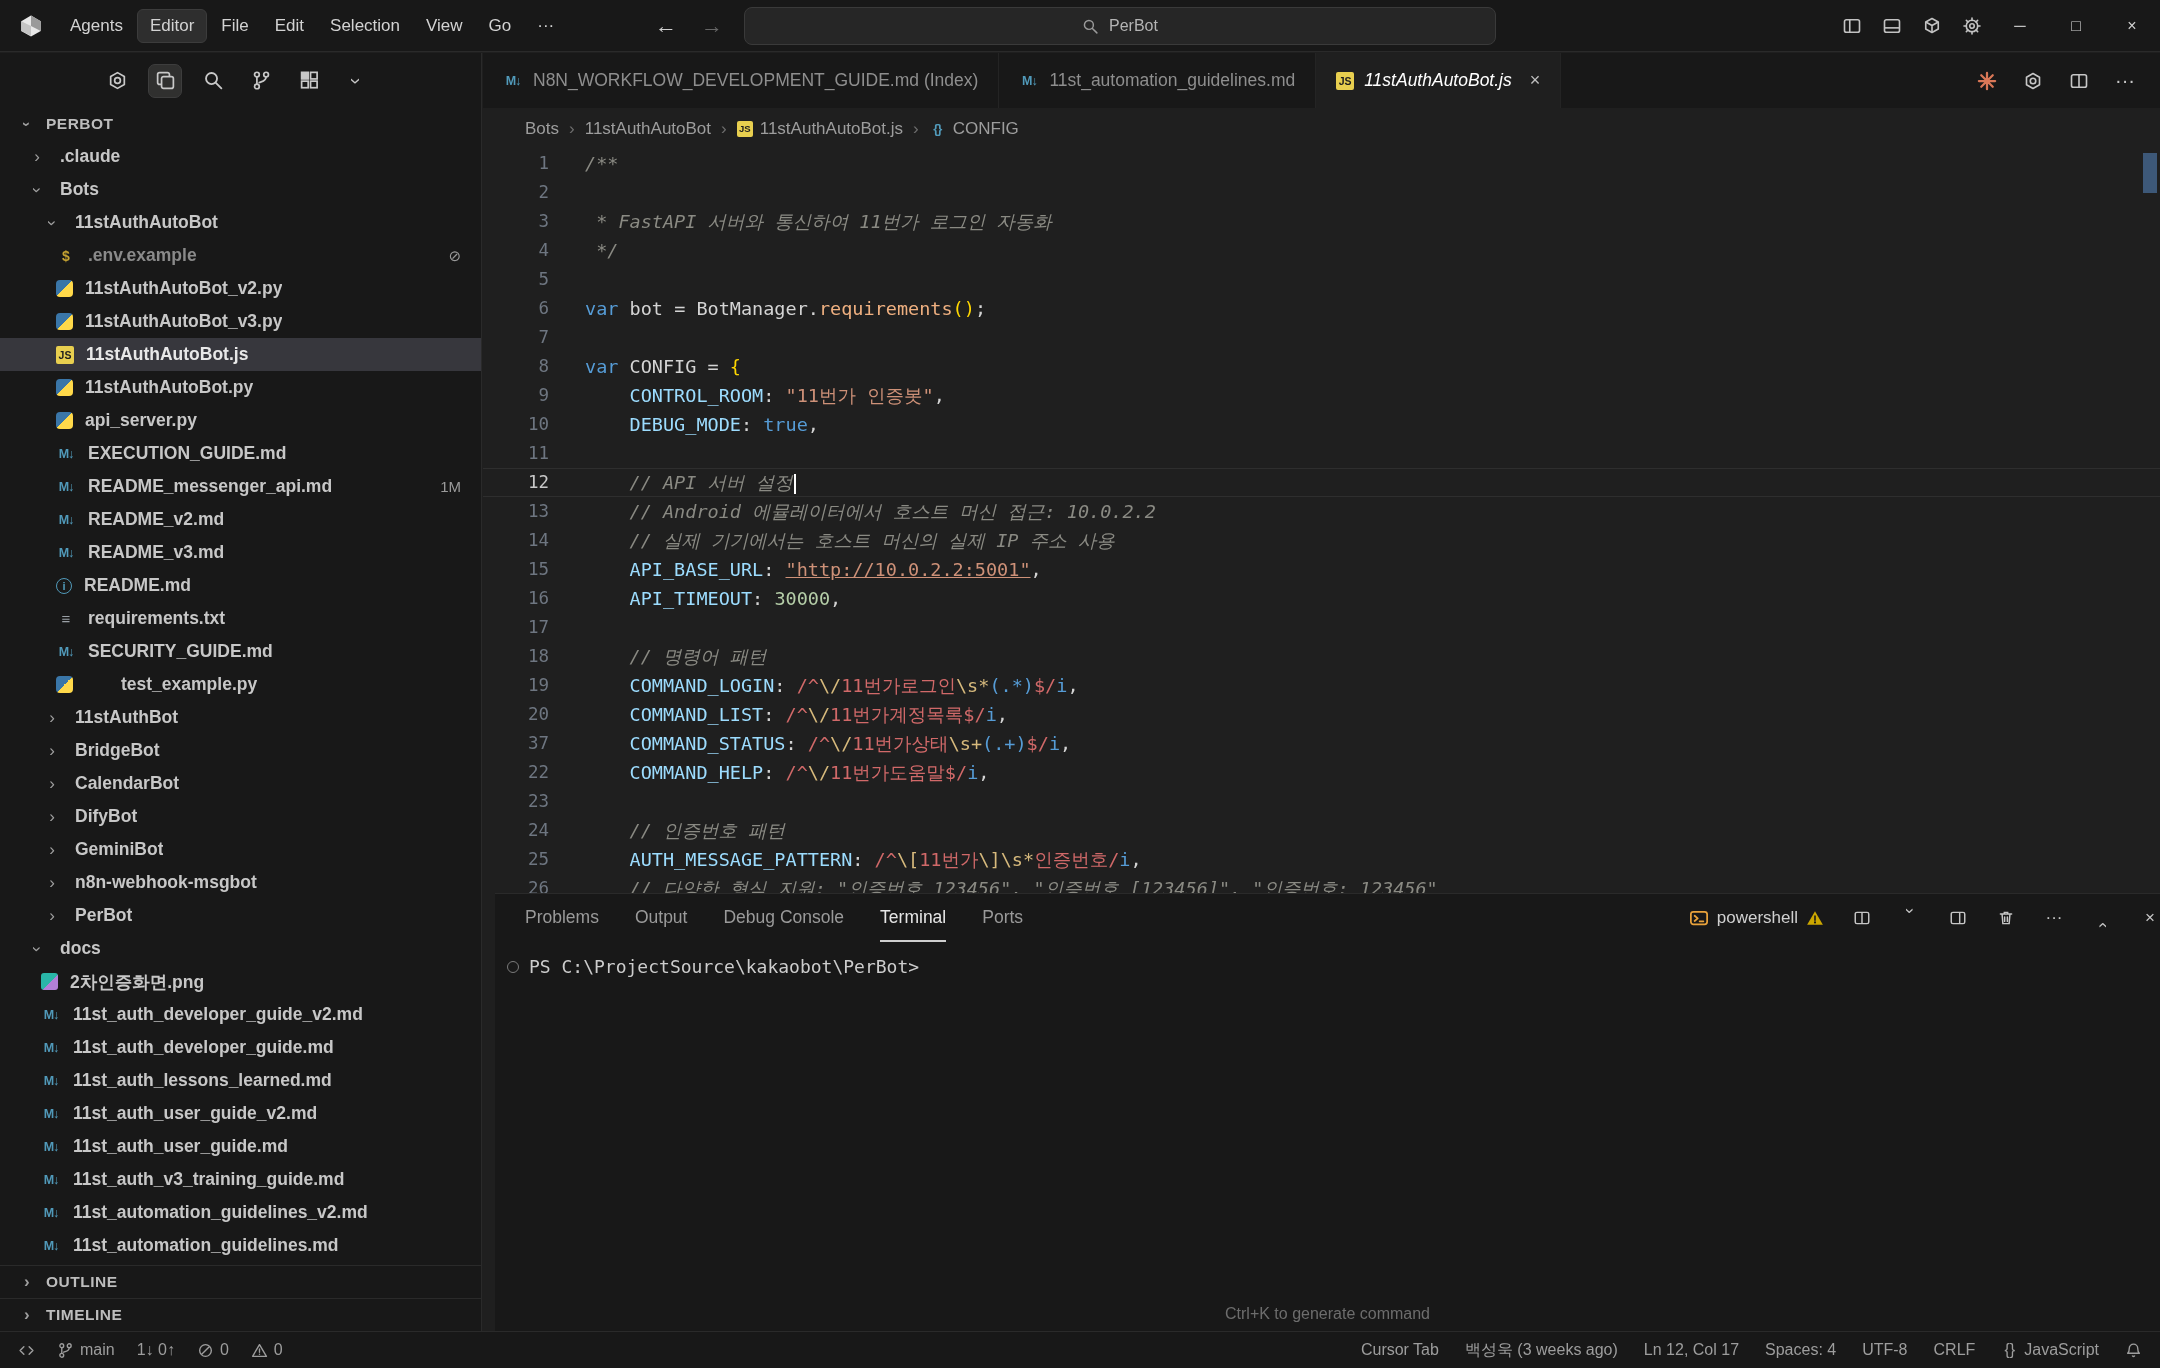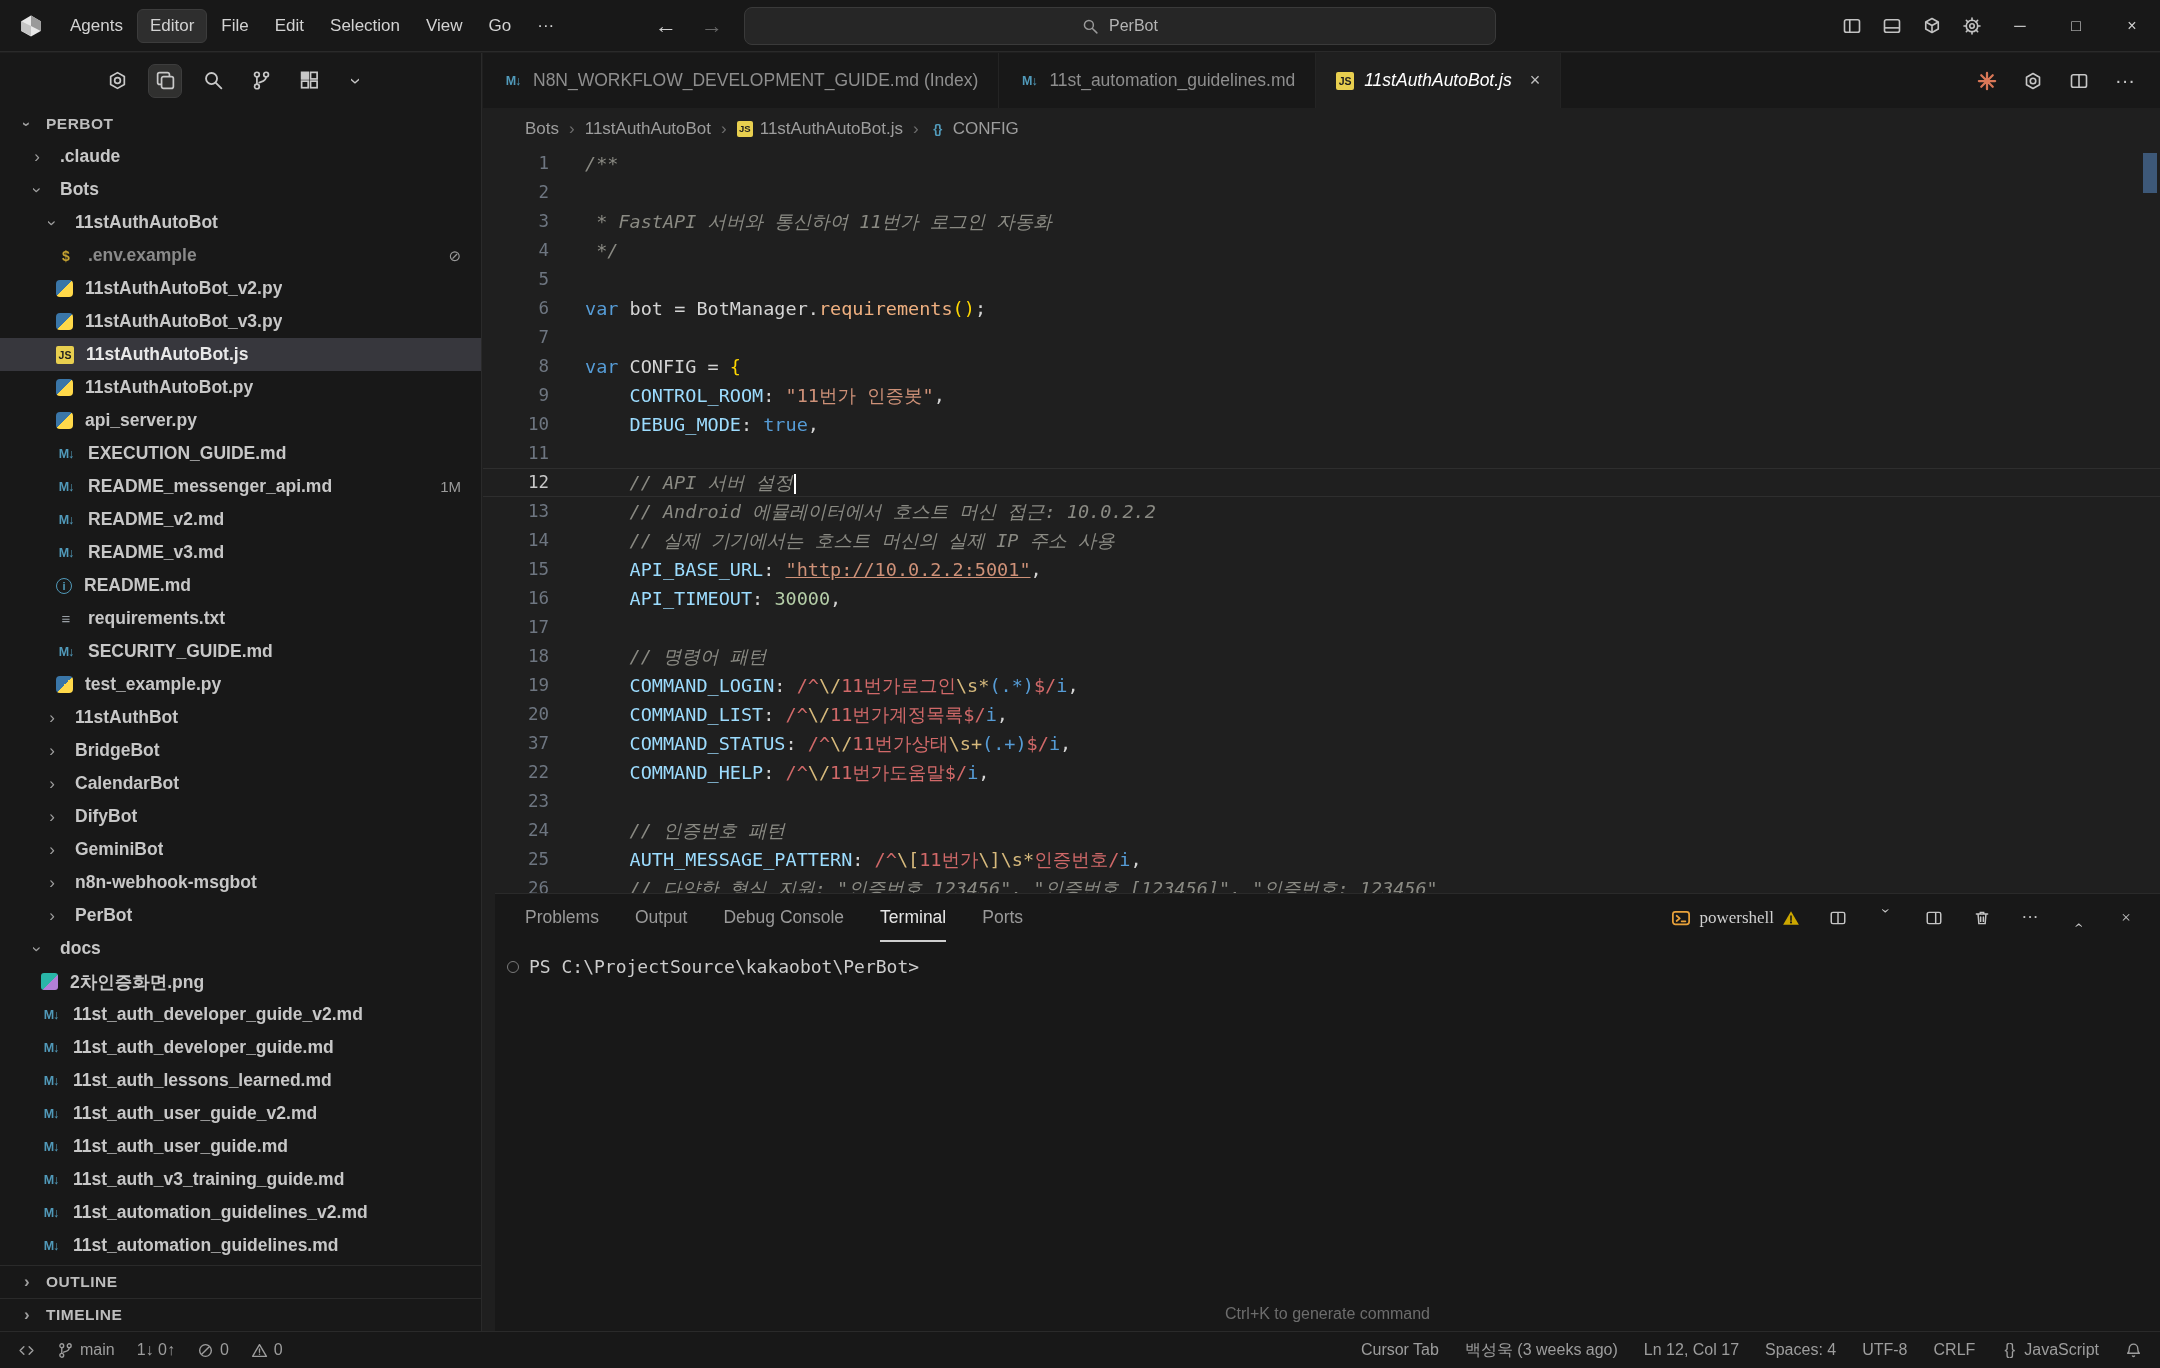--- a/index.html
+++ b/index.html
@@ -100,21 +100,21 @@
   .rxe{color:#d7ba7d;}
   .rxg{color:#569cd6;}
   .caret{display:inline-block;width:2px;height:20px;background:#ffffff;vertical-align:middle;margin-left:1px;}
   .scroll-thumb{position:absolute;right:3px;top:4px;width:14px;height:40px;background:#3d5878;}
 
   
   .panel{position:absolute;left:12px;right:0;bottom:0;height:438px;background:#181818;border-top:1px solid #2a2a2a;}
   .panel-tabs{height:48px;display:flex;align-items:stretch;padding-left:30px;gap:36px;font-size:17.5px;color:#9a9a9a;}
   .ptab{display:flex;align-items:center;border-bottom:2px solid transparent;}
   .ptab.active{color:#e6e6e6;border-bottom-color:#cfcfcf;}
-  .panel-actions{margin-left:auto;display:flex;align-items:center;gap:28px;padding-right:24px;color:#c6c6c6;font-family:Liberation Serif, serif;}
+  .panel-actions{margin-left:auto;display:flex;align-items:center;gap:28px;color:#c6c6c6;}
   .pa-ic{width:20px;height:20px;font-size:17px;}
   .pa-ic svg{width:18px;height:18px;}
   .pwsh{display:flex;align-items:center;gap:8px;font-size:17px;color:#d0d0d0;}
   .pwsh .ps{width:20px;height:20px;color:#e9a23b;}
   .pwsh .warn{width:18px;height:18px;}
   .term{display:flex;align-items:center;gap:10px;padding:14px 0 0 12px;
     font-family:"DejaVu Sans Mono",monospace;font-size:18px;color:#cccccc;}
   .term-circle{width:12px;height:12px;border:1.5px solid #7a7a7a;border-radius:50%;flex:none;}
   .hint{position:absolute;bottom:8px;left:0;right:0;text-align:center;color:#6d6d6d;font-size:16px;
     font-family:"Liberation Sans",sans-serif;}
@@ -297,21 +297,21 @@
           <span class="tree-label">README.md</span>
         </div>
         <div class="tree-row" style="padding-left: 56px;">
           <span class="fic fic-txt">≡</span>
           <span class="tree-label">requirements.txt</span>
         </div>
         <div class="tree-row" style="padding-left: 56px;">
           <span class="fic fic-md">M↓</span>
           <span class="tree-label">SECURITY_GUIDE.md</span>
         </div>
-        <div class="tree-row" style="padding-left: 56px;">
+        <div class="tree-row" style="padding-left: 56px; gap: 36px;">
           <span class="fic fic-py"></span>
           <span class="tree-label">test_example.py</span>
         </div>
         <div class="tree-row" style="padding-left: 41px;">
           <span class="tw">›</span>
           <span class="tree-label">11stAuthBot</span>
         </div>
         <div class="tree-row" style="padding-left: 41px;">
           <span class="tw">›</span>
           <span class="tree-label">BridgeBot</span>

